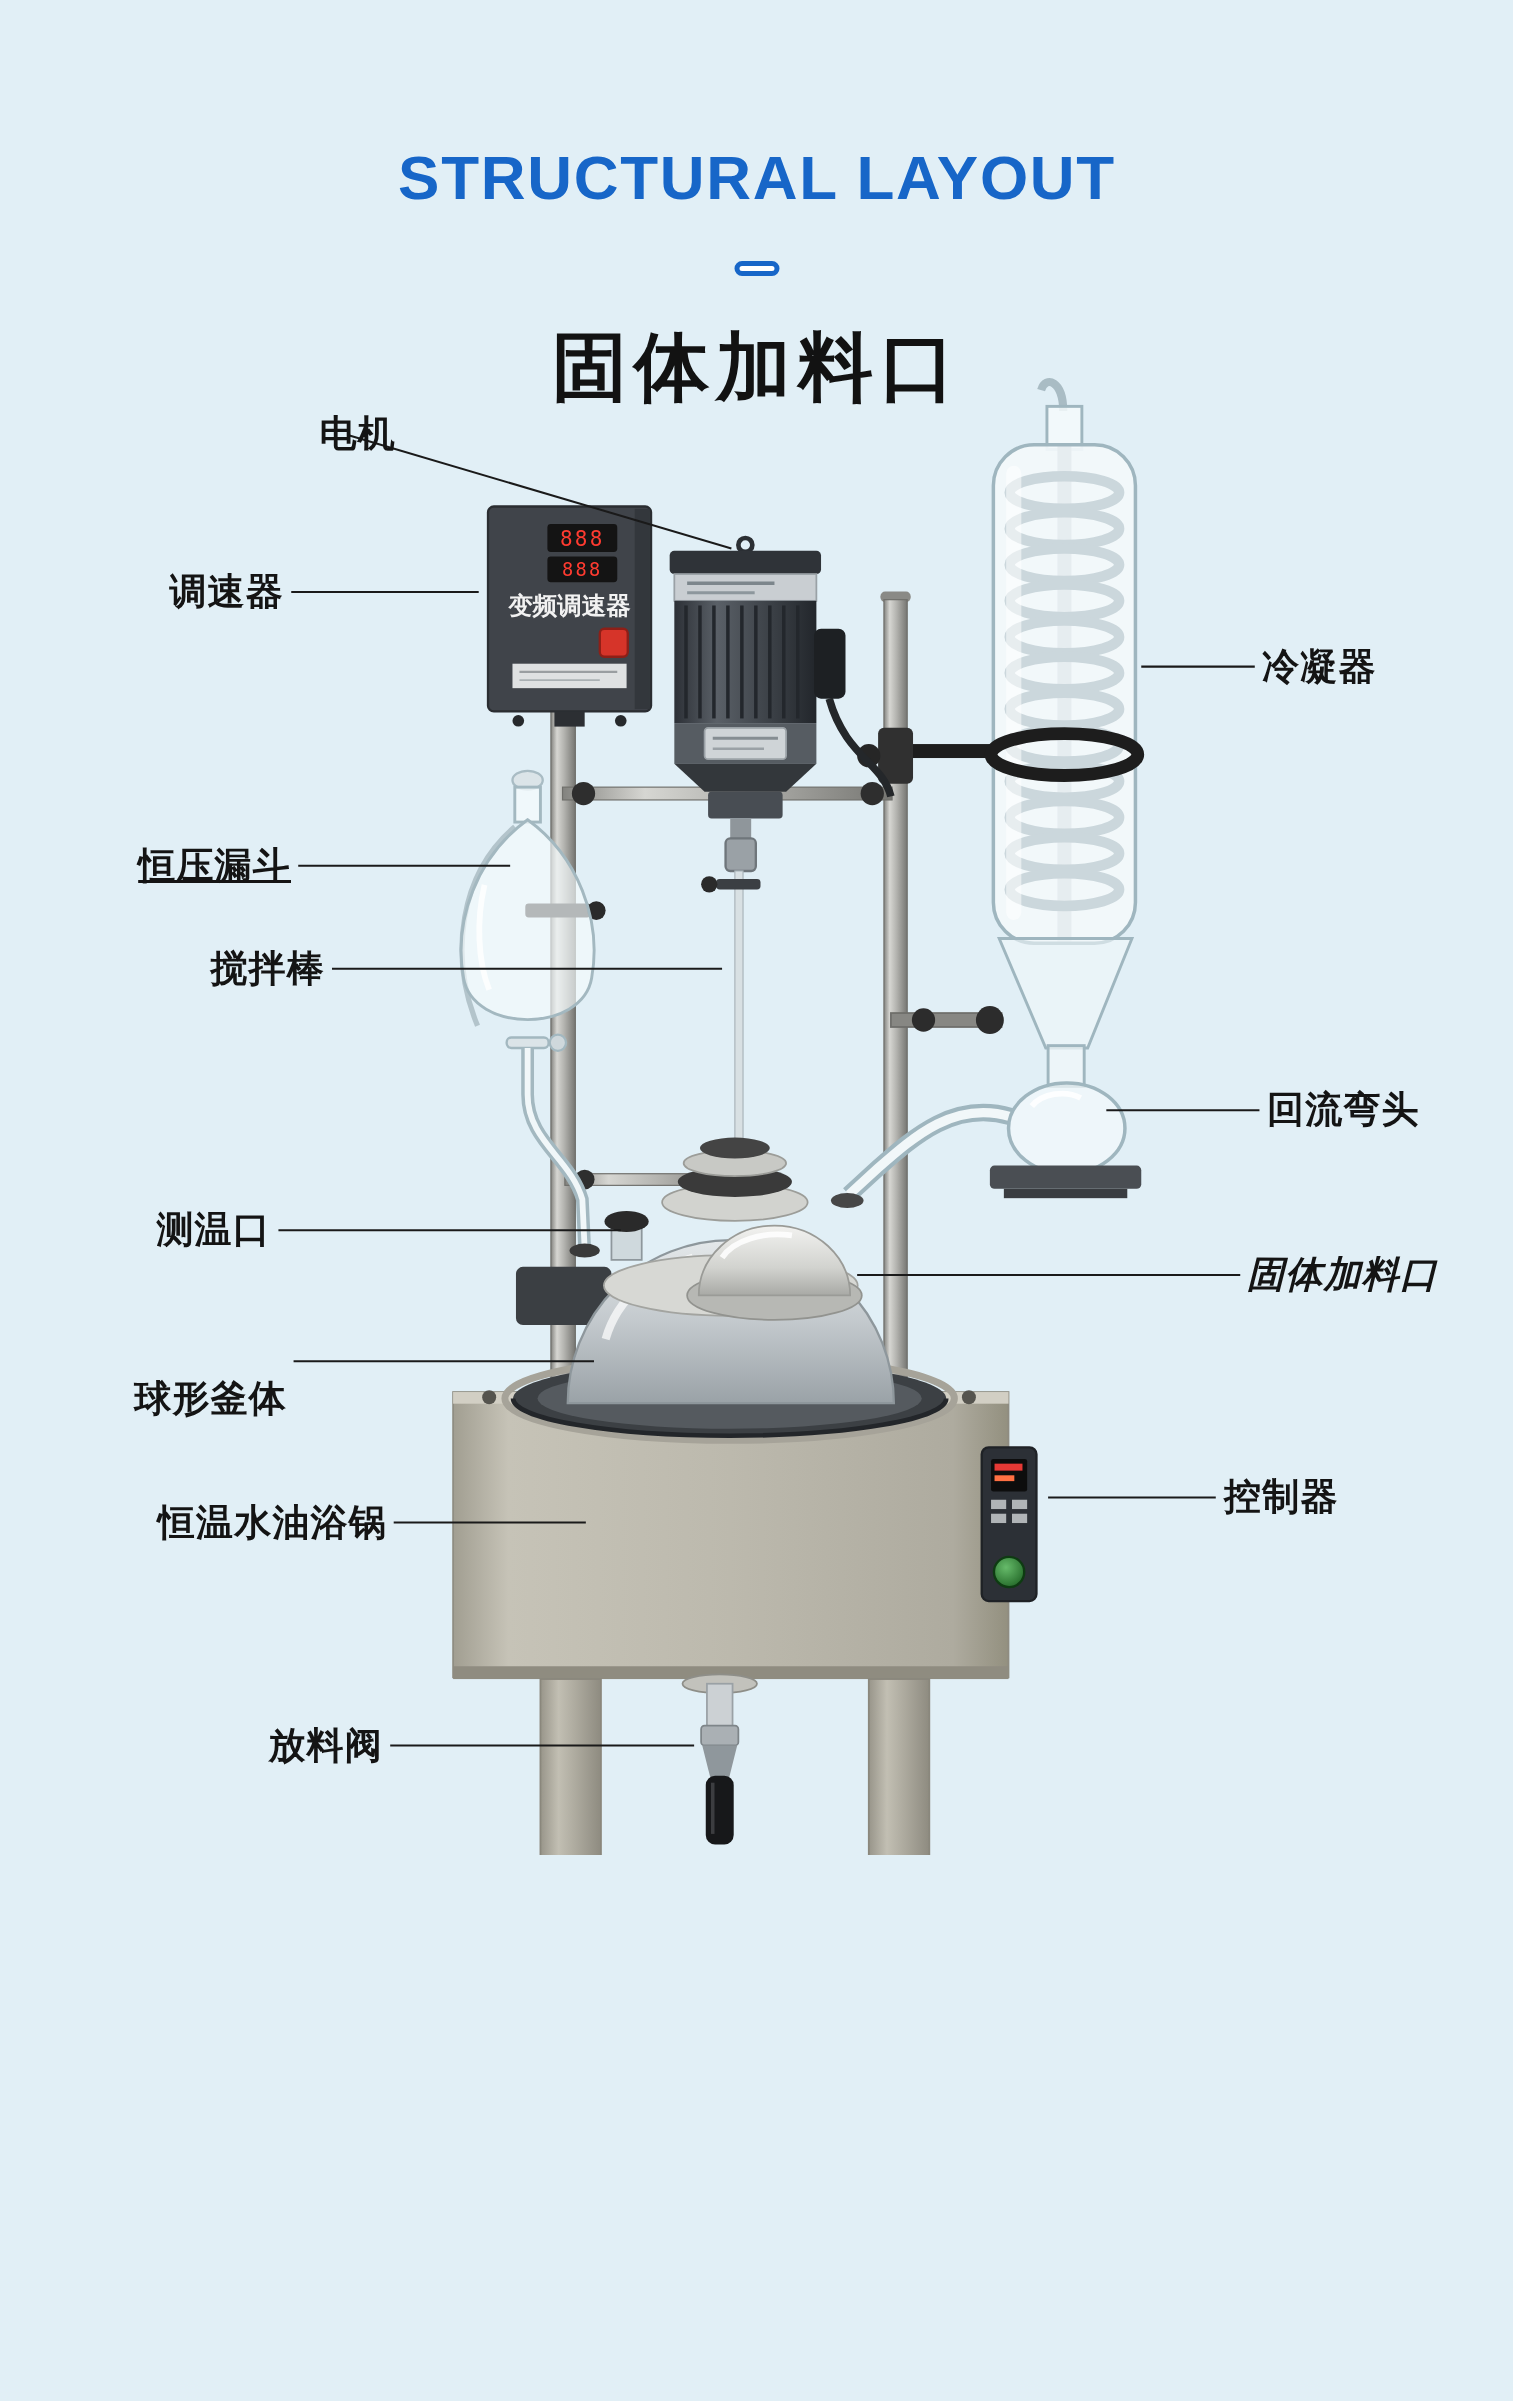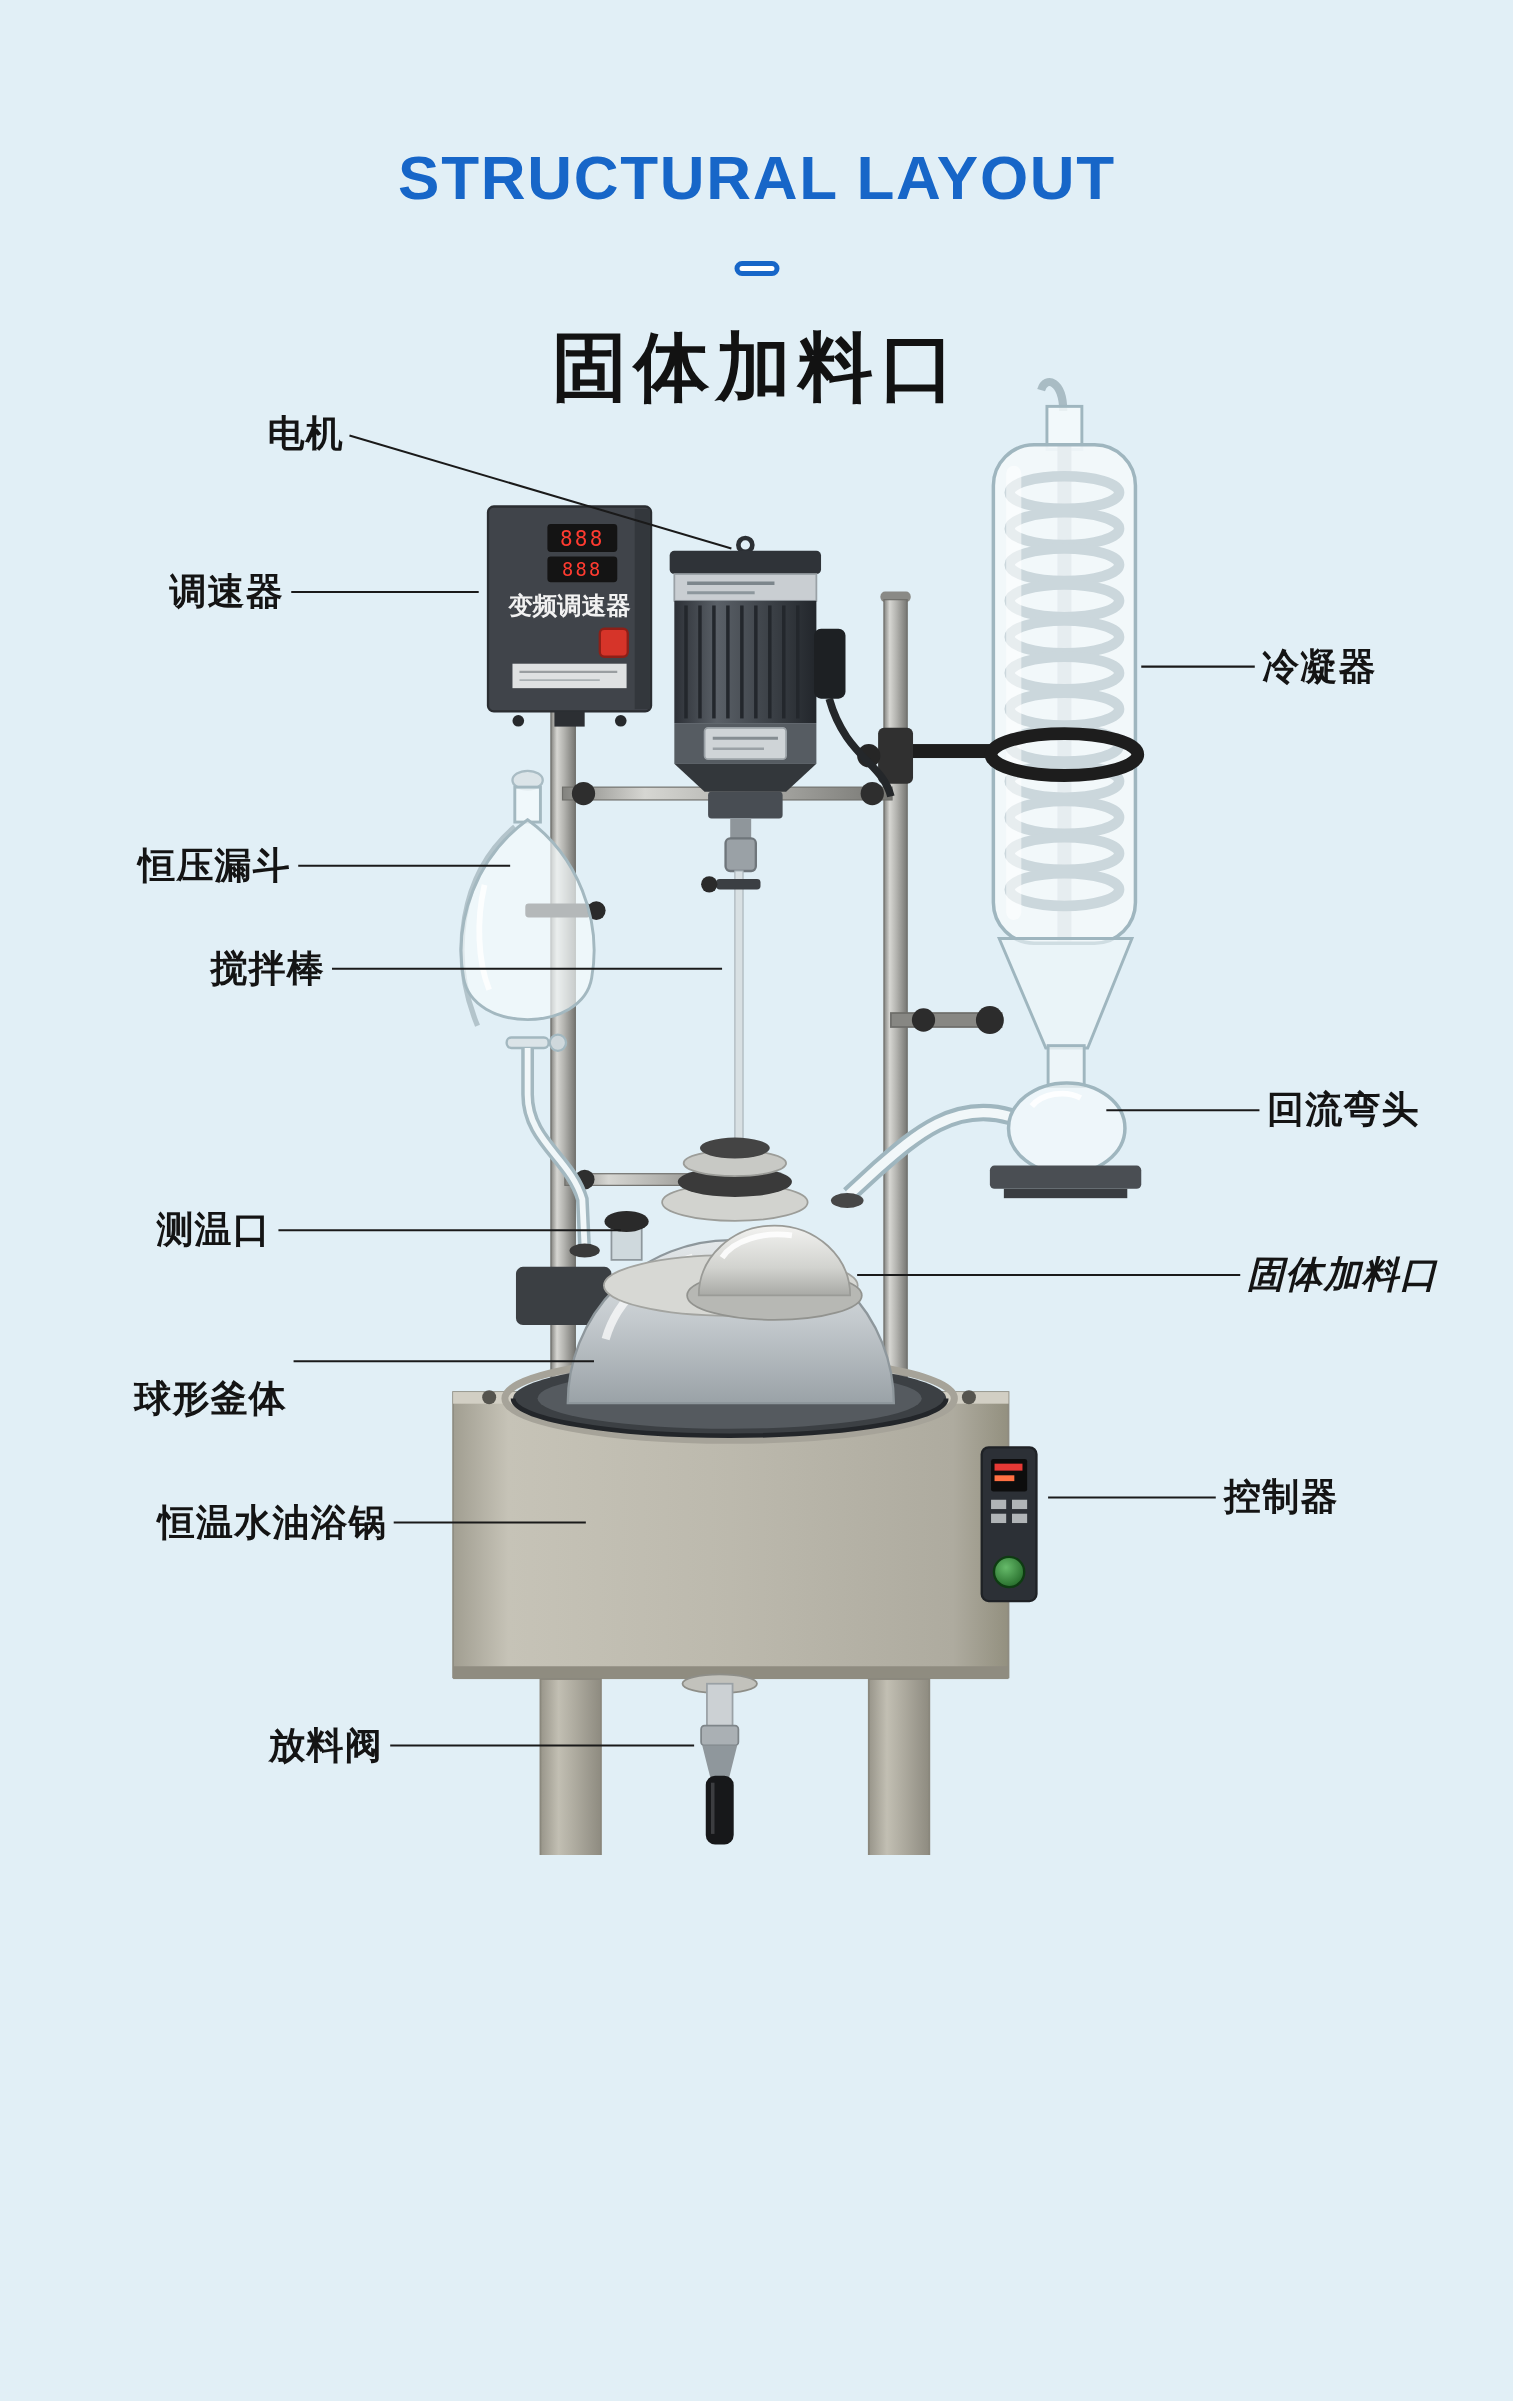--- a/index.html
+++ b/index.html
@@ -300,23 +300,23 @@
       <path d="M 504,2338 H 1020"></path>
       <path d="M 676,2615 H 1006"></path>
       <path d="M 670,2998 H 1192"></path>
       <path d="M 1960,1145 H 2155"></path>
       <path d="M 1900,1907 H 2163"></path>
       <path d="M 1472,2190 H 2130"></path>
       <path d="M 1800,2572 H 2088"></path>
     </g>
   </svg>
 
-  <div class="lbl" style="right:1170px; top:415px;"><span>电机</span></div>
+  <div class="lbl" style="right:1118px; top:415px;"><span>电机</span></div>
   <div class="lbl" style="right:1230px; top:573px;"><span>调速器</span></div>
-  <div class="lbl" style="right:1223px; top:847px;"><span>恒压漏斗</span></div>
+  <div class="lbl" style="right:1223px; top:847px;text-decoration:underline;"><span>恒压漏斗</span></div>
   <div class="lbl" style="right:1189px; top:950px;text-align:center;"><span>搅拌棒</span></div>
   <div class="lbl" style="right:1243px; top:1211px;"><span>测温口</span></div>
   <div class="lbl" style="right:1227px; top:1380px;"><span>球形釜体</span></div>
   <div class="lbl" style="right:1127px; top:1504px;"><span>恒温水油浴锅</span></div>
   <div class="lbl" style="right:1131px; top:1727px;"><span>放料阀</span></div>
 
   <div class="lbl" style="left:1262px; top:648px;"><span>冷凝器</span></div>
   <div class="lbl" style="left:1267px; top:1091px;"><span>回流弯头</span></div>
   <div class="lbl" style="left:1247px; top:1256px;font-style:italic;"><span>固体加料口</span></div>
   <div class="lbl" style="left:1224px; top:1478px;"><span>控制器</span></div>

